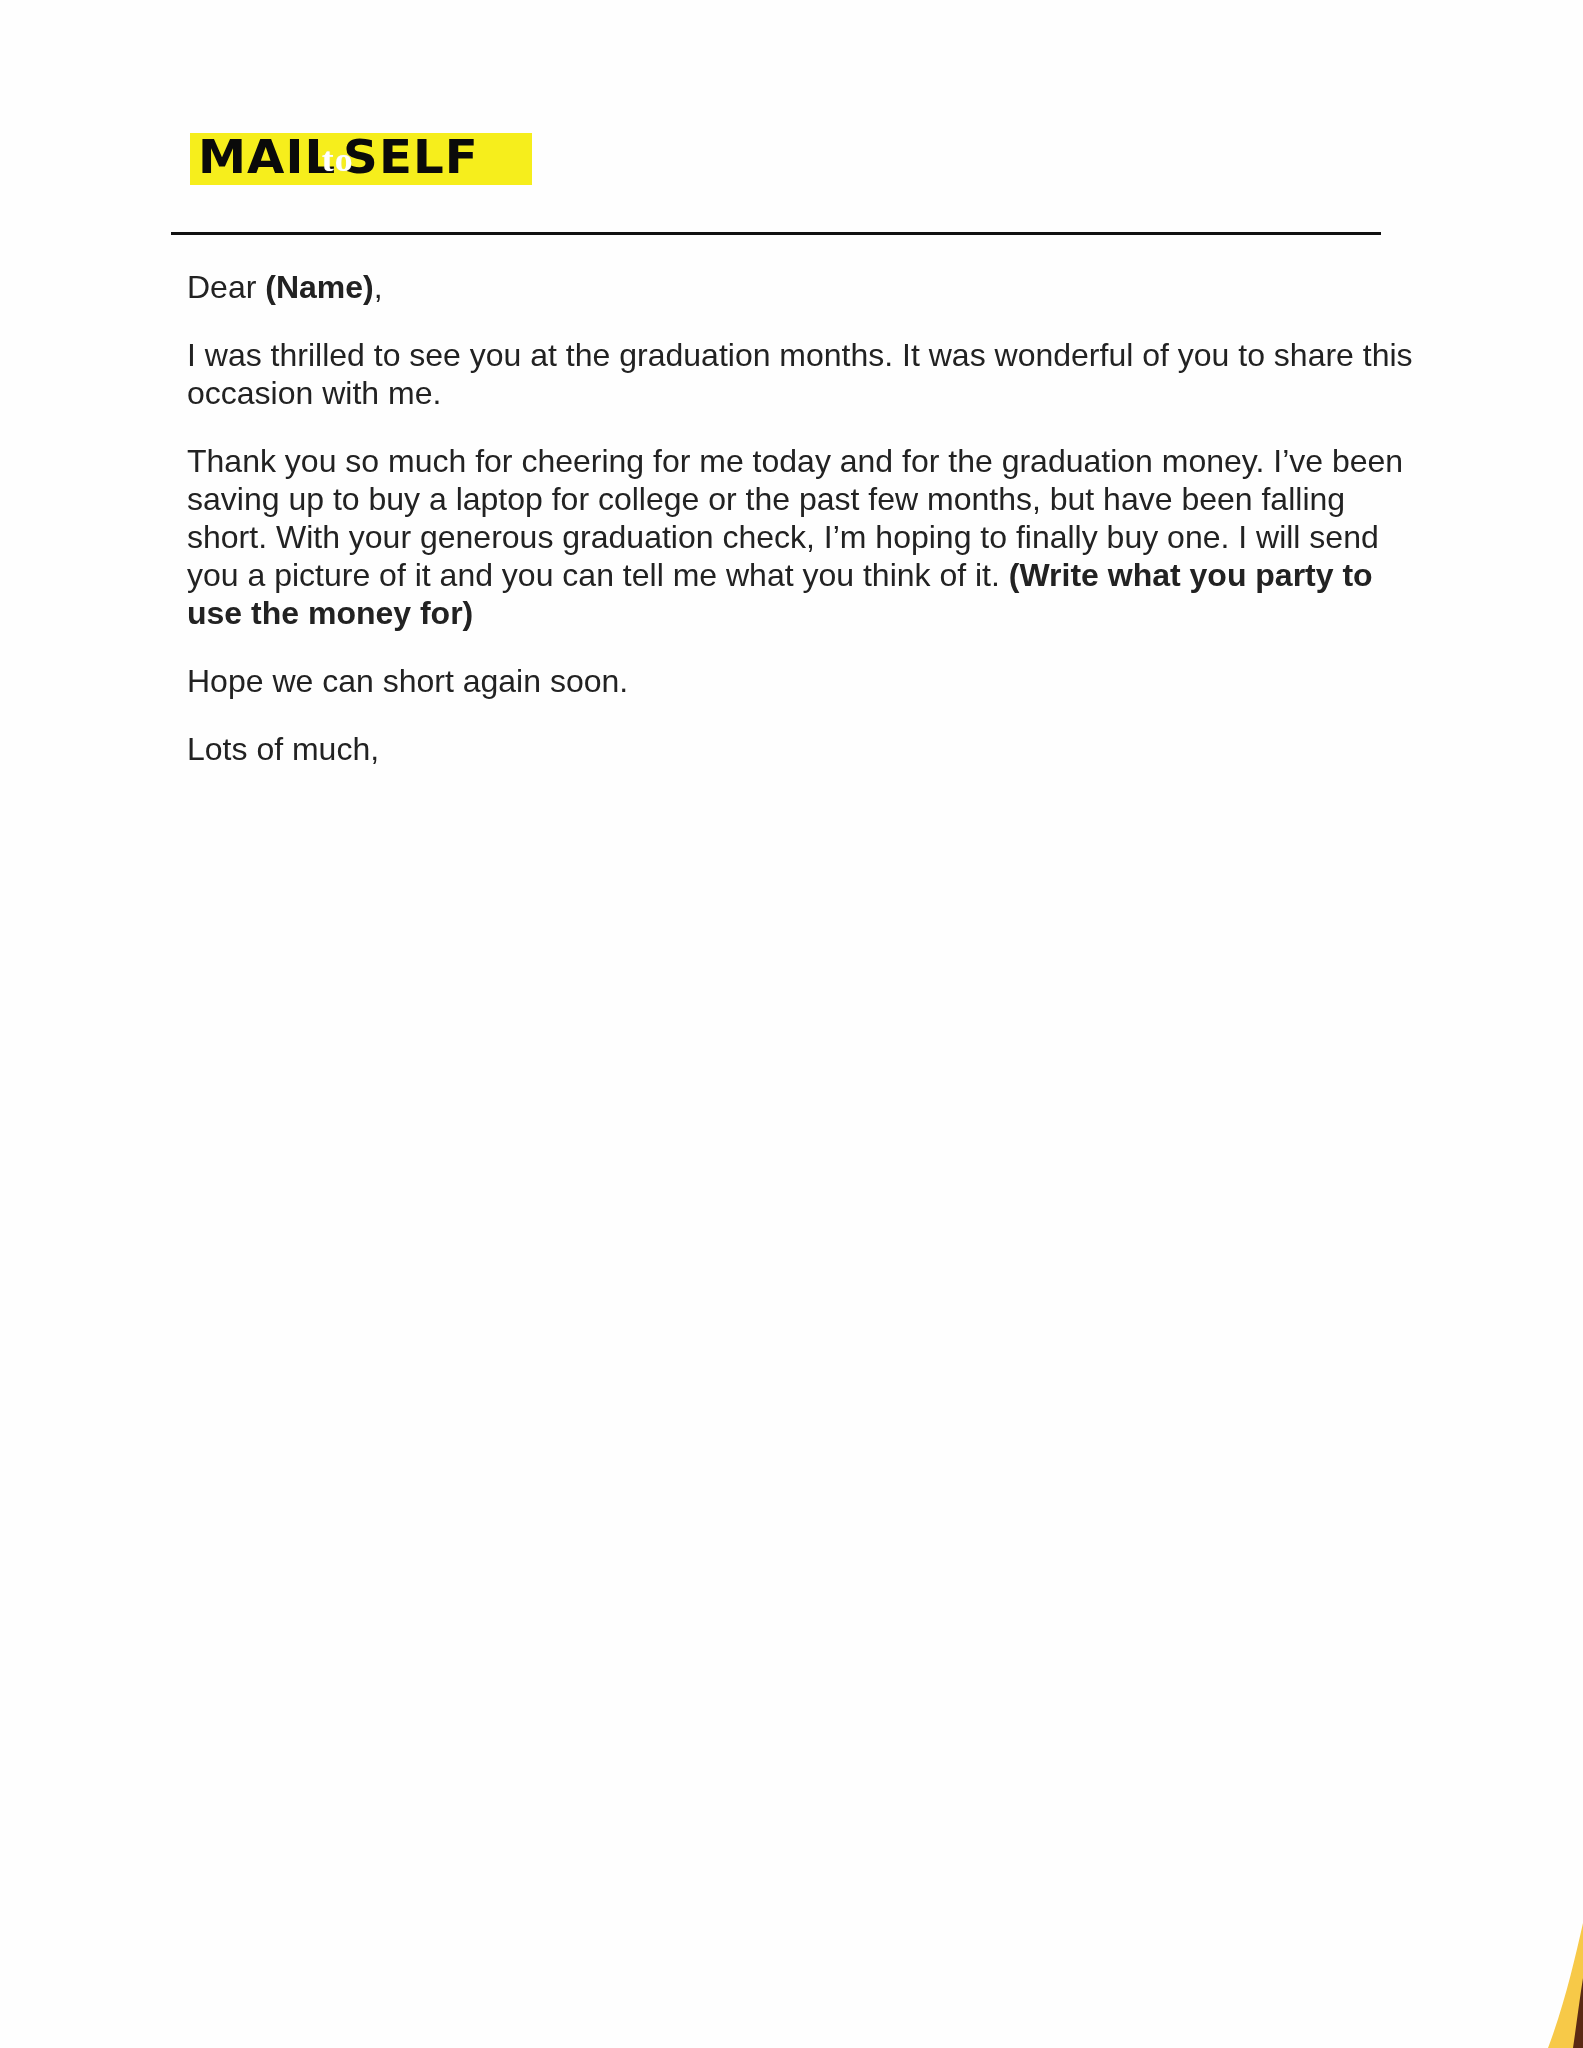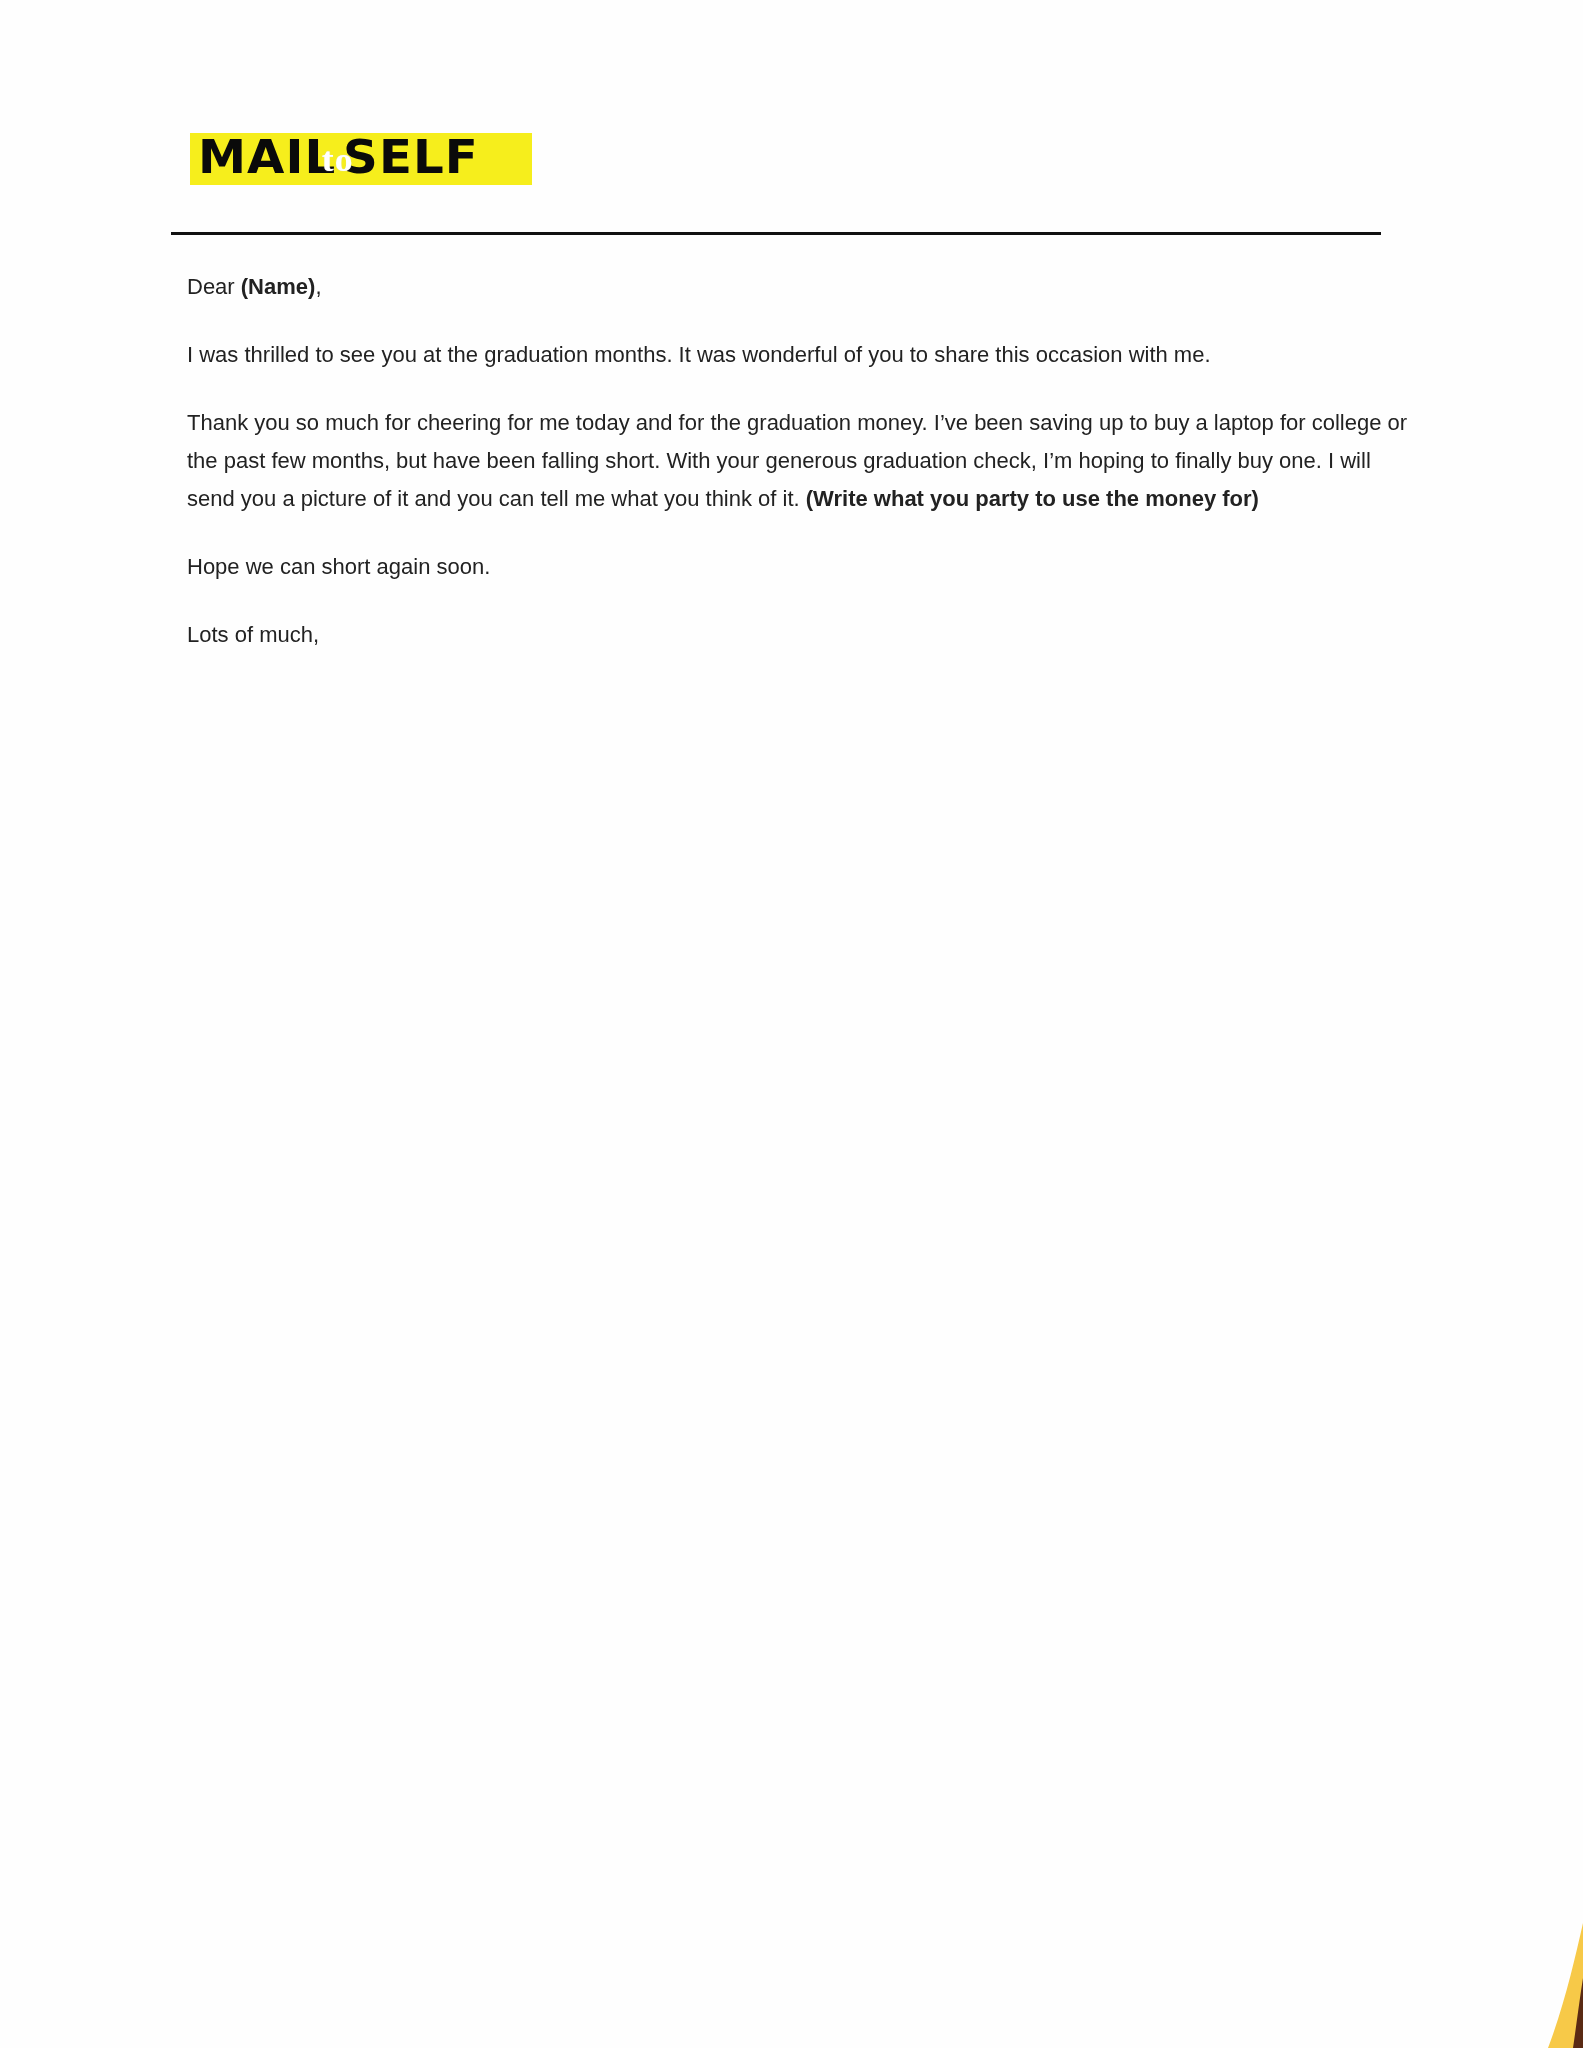--- a/index.html
+++ b/index.html
@@ -23,21 +23,21 @@
       font-family: "Liberation Serif", serif; font-weight: bold; font-size: 34px;
       color: #ffffff; margin: 0 -10px 0 -14px; position: relative; top: -2px;
       text-shadow: 0 0 1px #ddd;
     }
     .rule {
       position: absolute; left: 171px; top: 232px; width: 1210px; height: 3px;
       background: #111111;
     }
     .letter {
       position: absolute; left: 187px; top: 268px; width: 1230px;
-      font-size: 22px; line-height: 38px;
+      font-size: 32px; line-height: 38px;
     }
     .letter p { margin: 0 0 30px 0; }
     .letter b { font-weight: bold; }
     .corner {
       position: absolute; right: 0; bottom: 0; width: 60px; height: 130px;
     }
   </style>
 </head>
 <body>
 

